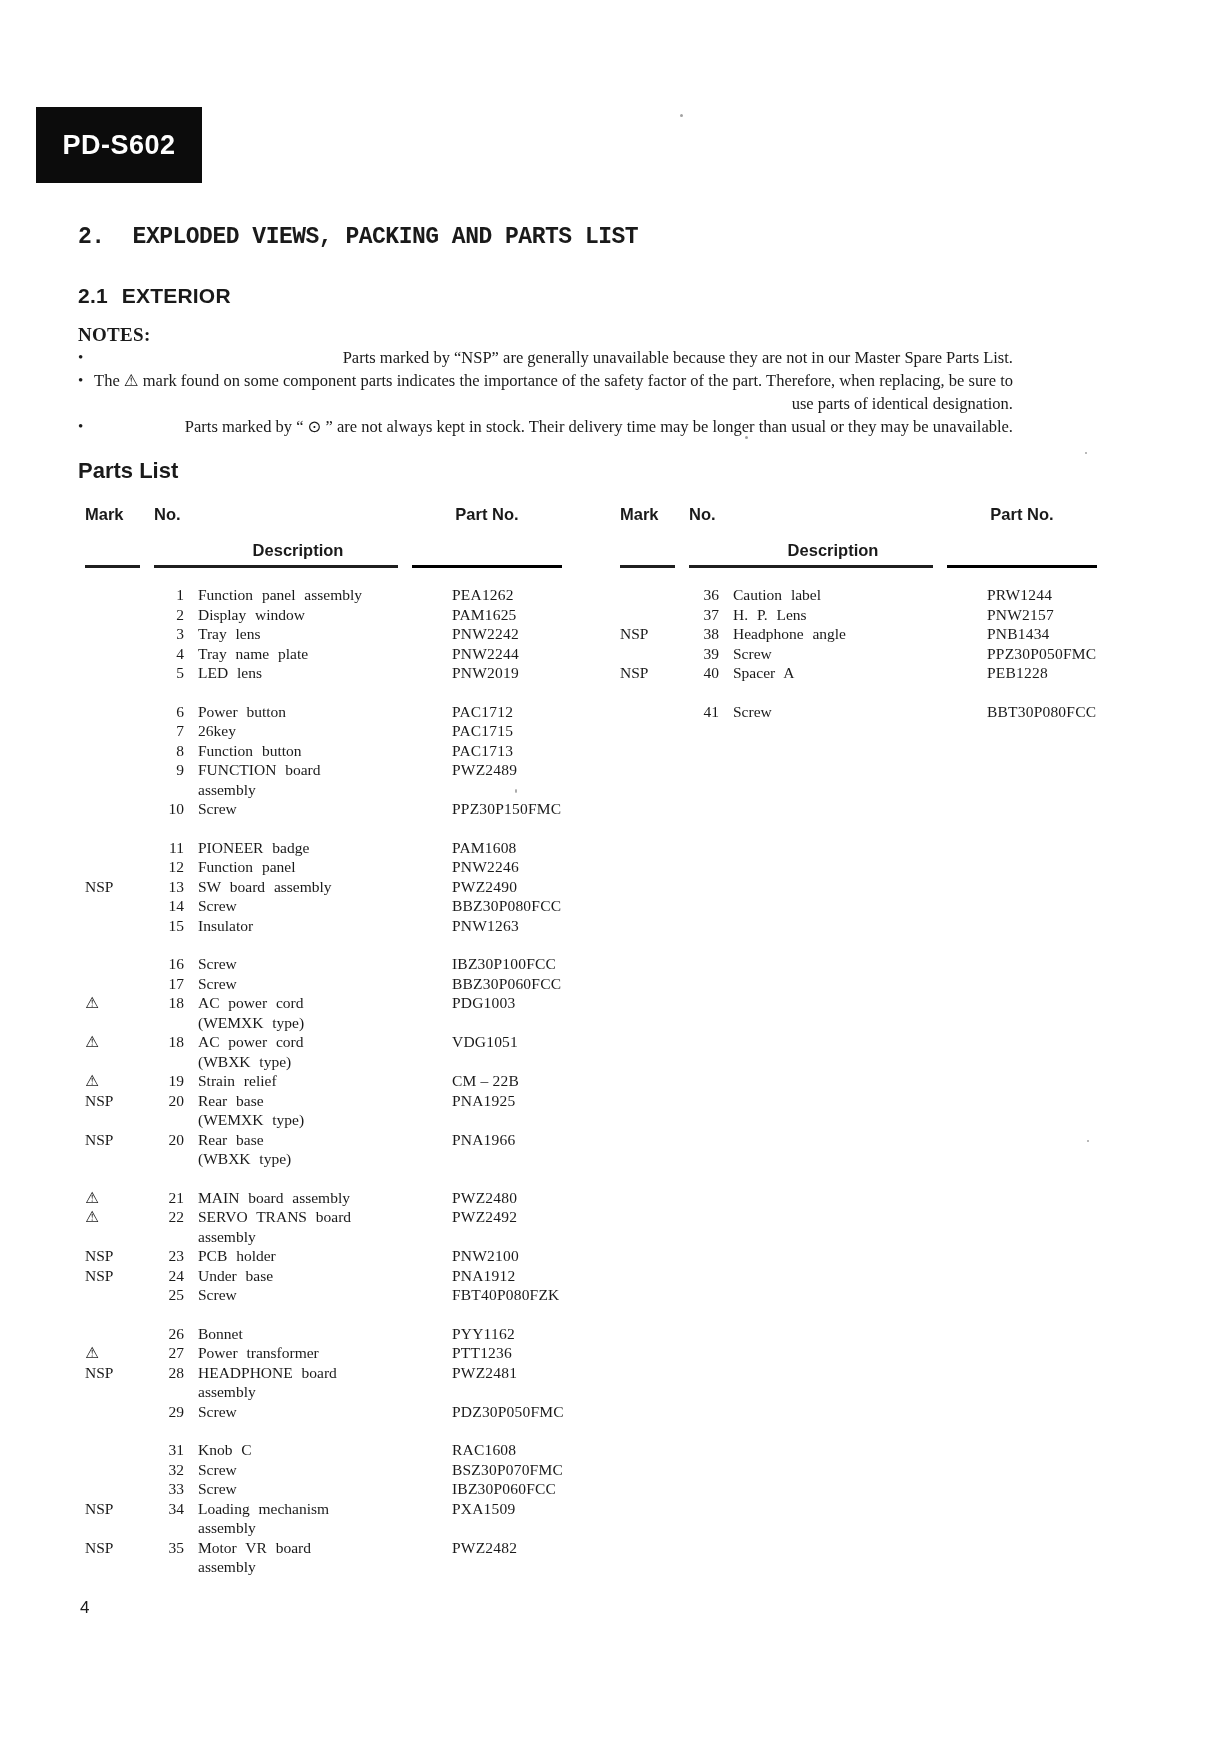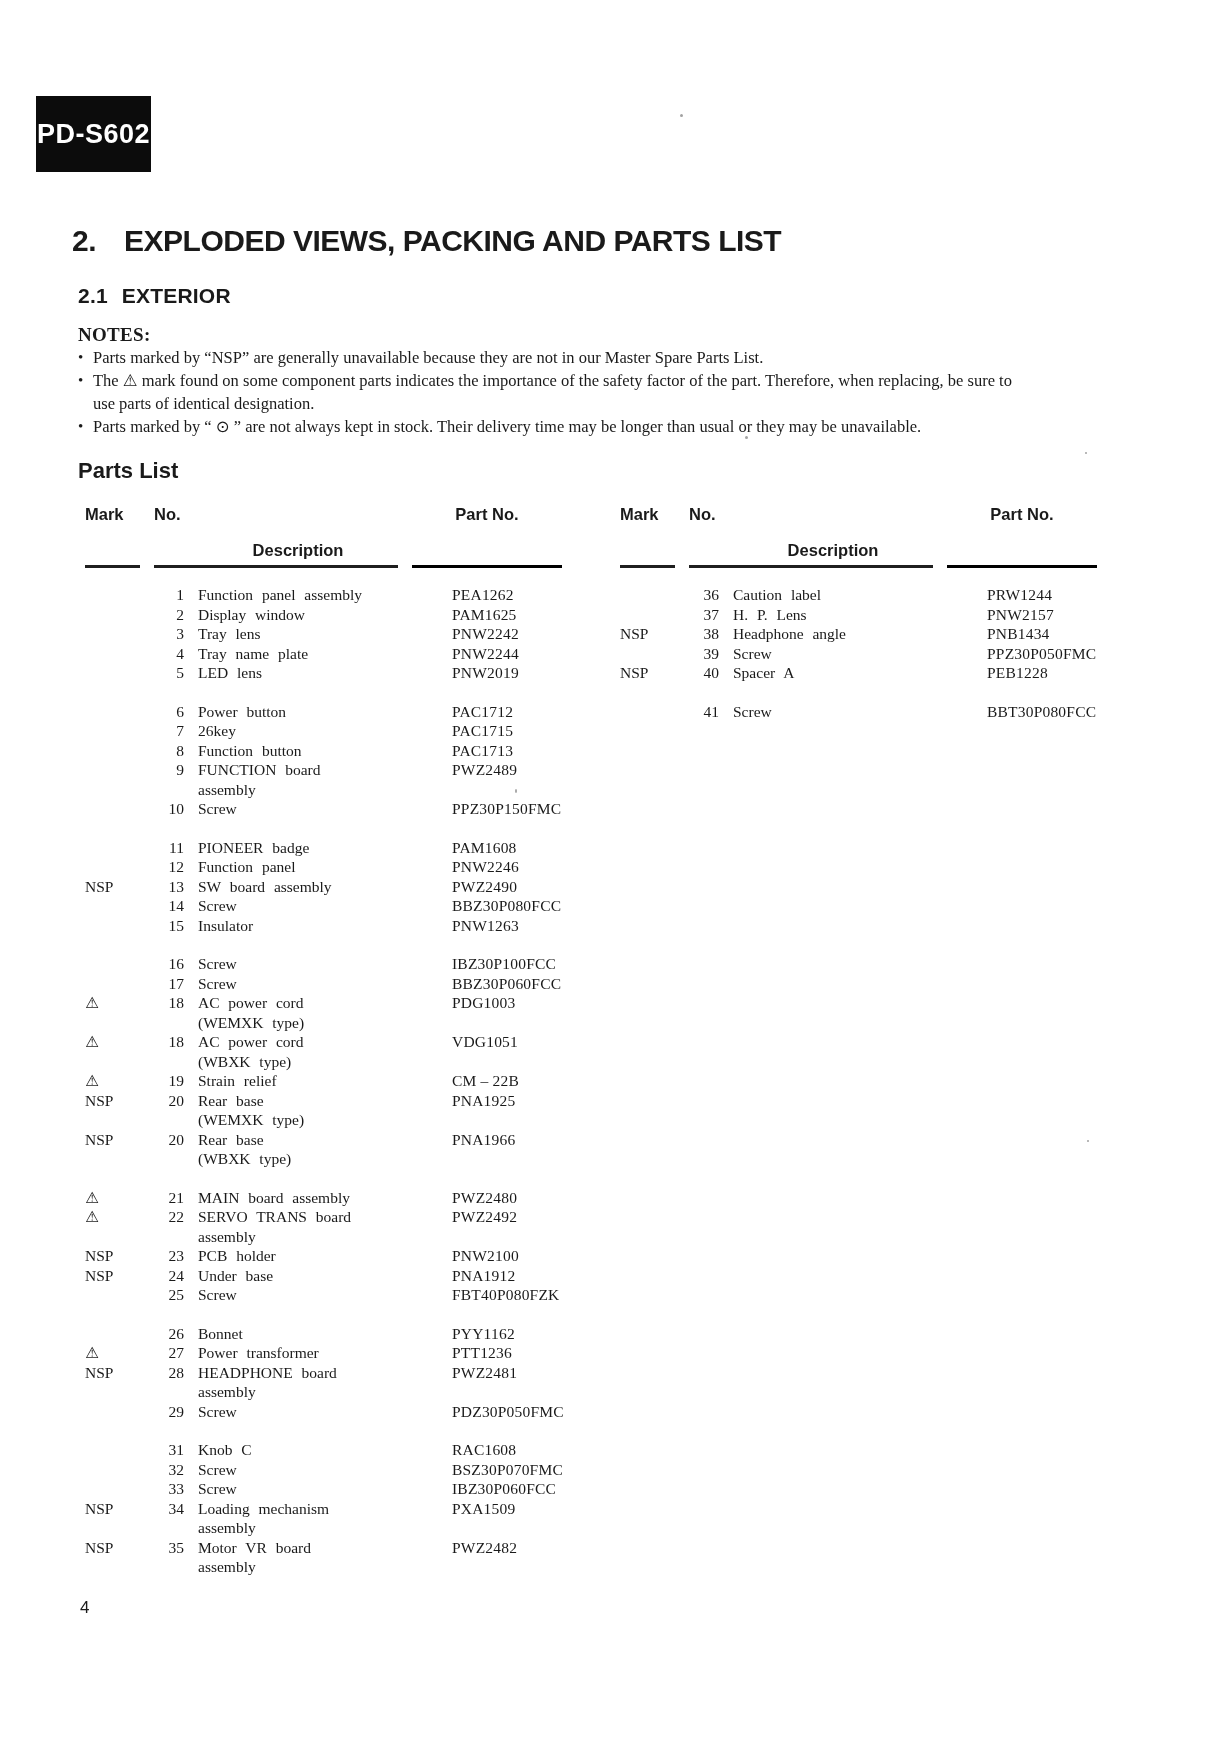--- a/index.html
+++ b/index.html
@@ -13,40 +13,40 @@
     width: 1228px;
     height: 1741px;
     background: #ffffff;
     overflow: hidden;
     font-family: "Liberation Serif", "DejaVu Serif", serif;
   }
 
   
   .model-badge {
     position: absolute;
-    left: 36px; top: 96px;
-    width: 115px; height: 76px;
+    left: 36px; top: 107px;
+    width: 166px; height: 76px;
     background: #0c0c0c;
     color: #ffffff;
     display: flex;
     align-items: center;
     justify-content: center;
     font-family: "Liberation Sans", "DejaVu Sans", sans-serif;
     font-weight: bold;
     font-size: 27px;
     letter-spacing: 0.5px;
   }
 
   
   .section-title {
     position: absolute;
-    left: 72px; top: 224px;
-    font-family: Liberation Sans, sans-serif;
+    left: 78px; top: 224px;
+    font-family: Liberation Mono, monospace;
     font-weight: bold;
-    font-size: 30px;
+    font-size: 23px;
     letter-spacing: -0.5px;
     white-space: nowrap;
   }
   .section-title .sec-num { margin-right: 28px; }
 
   .subsection-title {
     position: absolute;
     left: 78px; top: 284px;
     font-family: "Liberation Sans", "DejaVu Sans", sans-serif;
     font-weight: bold;
@@ -71,21 +71,21 @@
     display: flex;
     font-size: 16.5px;
     line-height: 23px;
     font-family: "Liberation Serif", "DejaVu Sans", serif;
   }
   .note .bullet {
     width: 15px;
     flex: 0 0 15px;
     font-size: 15px;
   }
-  .note .note-text { flex: 1; }
+  .note .note-text { flex: 1; text-align: right; }
 
   
   .parts-list-heading {
     position: absolute;
     left: 78px; top: 458px;
     font-family: "Liberation Sans", "DejaVu Sans", sans-serif;
     font-weight: bold;
     font-size: 22px;
   }
 

